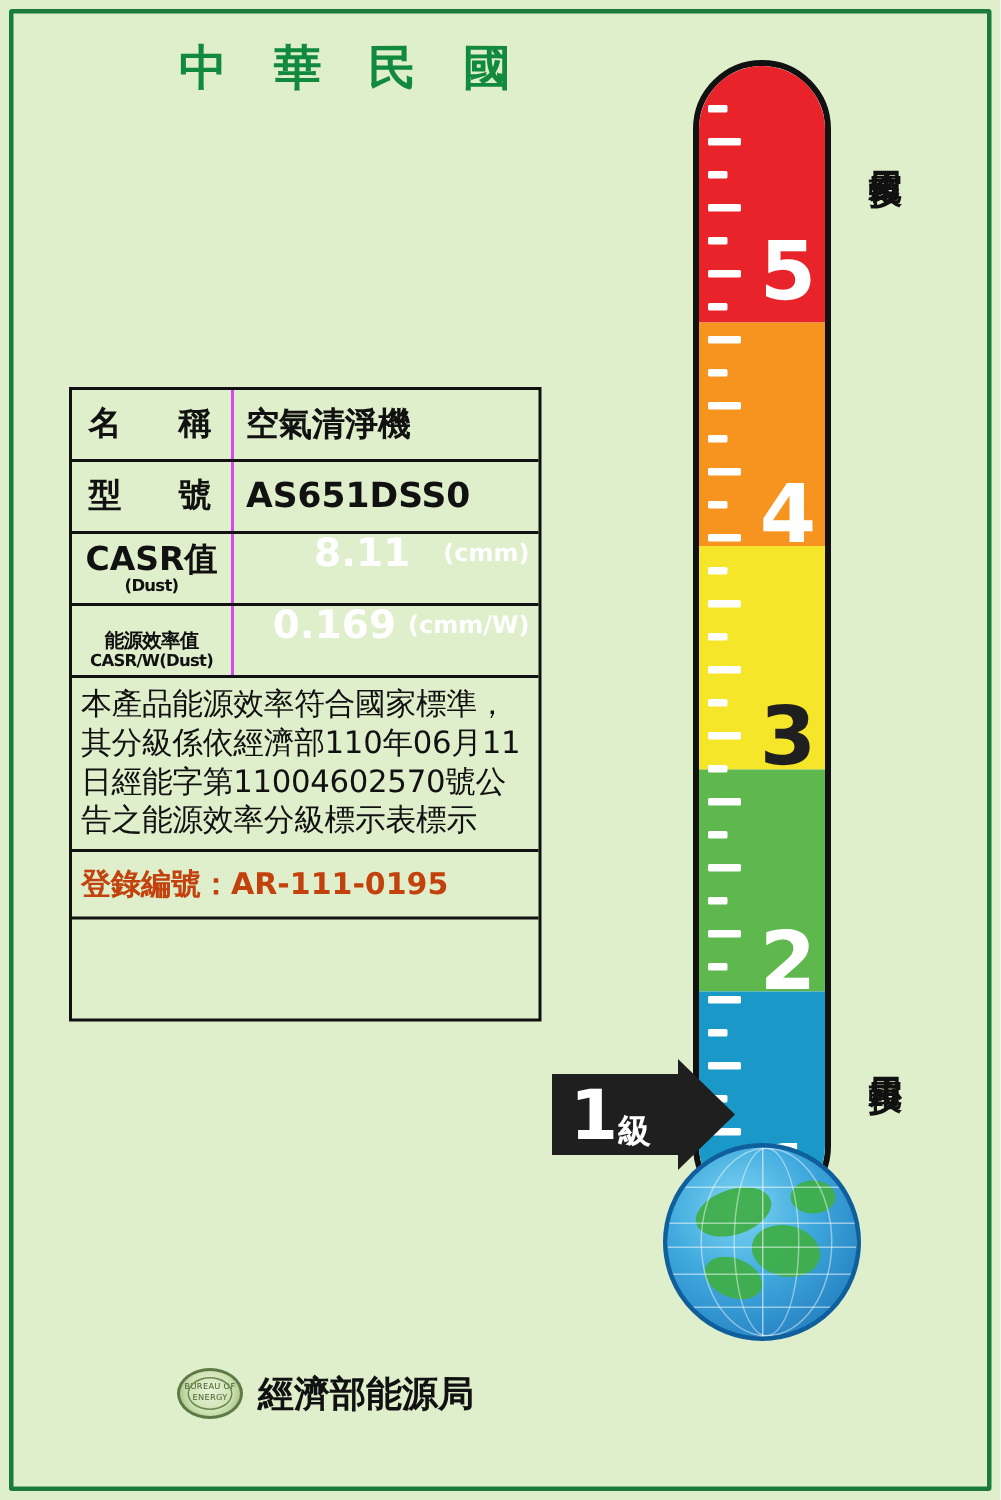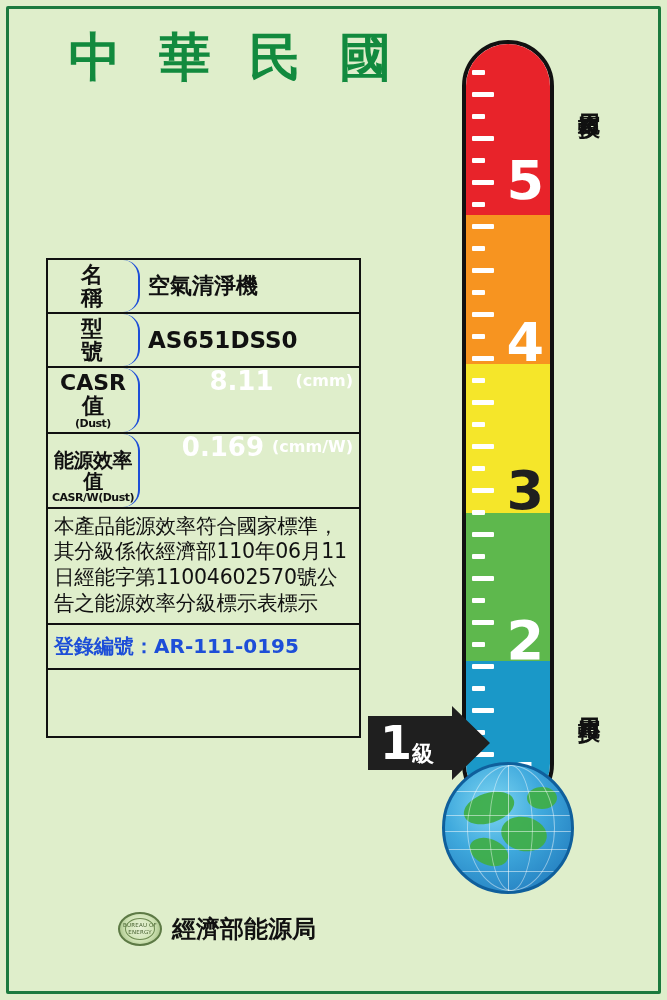--- a/index.html
+++ b/index.html
@@ -28,21 +28,21 @@
     left: 40px; top: 28px;
     width: 390px;
   }
   .title-line {
     color: #128a3e;
     font-weight: bold;
     font-family: "DejaVu Sans", sans-serif;
     text-align: center;
     line-height: 1.12;
   }
-  .title-1 { font-size: 52px; letter-spacing: 10px; text-align: center; }
+  .title-1 { font-size: 32px; letter-spacing: 10px; text-align: center; }
   .title-2 { font-size: 38px; letter-spacing: 3px; margin-top: 2px; }
 
   .grade-sentence {
     position: absolute;
     left: 46px; top: 186px;
     width: 400px;
     color: #111;
     font-size: 25px;
     font-weight: bold;
     white-space: nowrap;
@@ -65,40 +65,39 @@
     border: 2px solid #111;
     background: transparent;
   }
   .row {
     display: flex;
     border-bottom: 2px solid #111;
     min-height: 48px;
   }
   .row:last-child { border-bottom: none; }
   .cell-key {
-    width: 92px;
-    border-right: 2px solid #1d4ed8;
+    width: 108px;
+    border-right: 2px solid #d946ef;
     display: flex;
     flex-direction: column;
     align-items: center;
     justify-content: center;
     padding: 3px 2px;
     font-size: 22px;
     font-weight: bold;
     color: #111;
     line-height: 1.05;
     text-align: center;
-    border-radius: 17px;
   }
   .cell-key .sub {
     font-size: 11px;
     font-weight: bold;
     letter-spacing: -0.5px;
   }
-  .cell-key .k-small { font-size: 20px; letter-spacing: -0.5px; margin-top: 13px; }
+  .cell-key .k-small { font-size: 13px; letter-spacing: -0.5px; margin-top: 13px; }
   .cell-val {
     flex: 1;
     display: flex;
     align-items: center;
     padding-left: 8px;
     font-size: 22px;
     font-weight: bold;
     color: #111;
   }
   .cell-val.num { font-size: 26px; }
@@ -119,21 +118,21 @@
     font-size: 20.5px;
     font-weight: normal;
     color: #111;
     line-height: 1.26;
     letter-spacing: -0.2px;
   }
   .reg-row {
     padding: 8px 6px 8px 6px;
     font-size: 20px;
     font-weight: bold;
-    color: #1d4ed8;
+    color: #c2410c;
     border-bottom: 2px solid #111;
   }
   .blank-row { height: 66px; }
 
   
   .bureau {
     position: absolute;
     left: 118px; top: 912px;
     display: flex;
     align-items: center;

